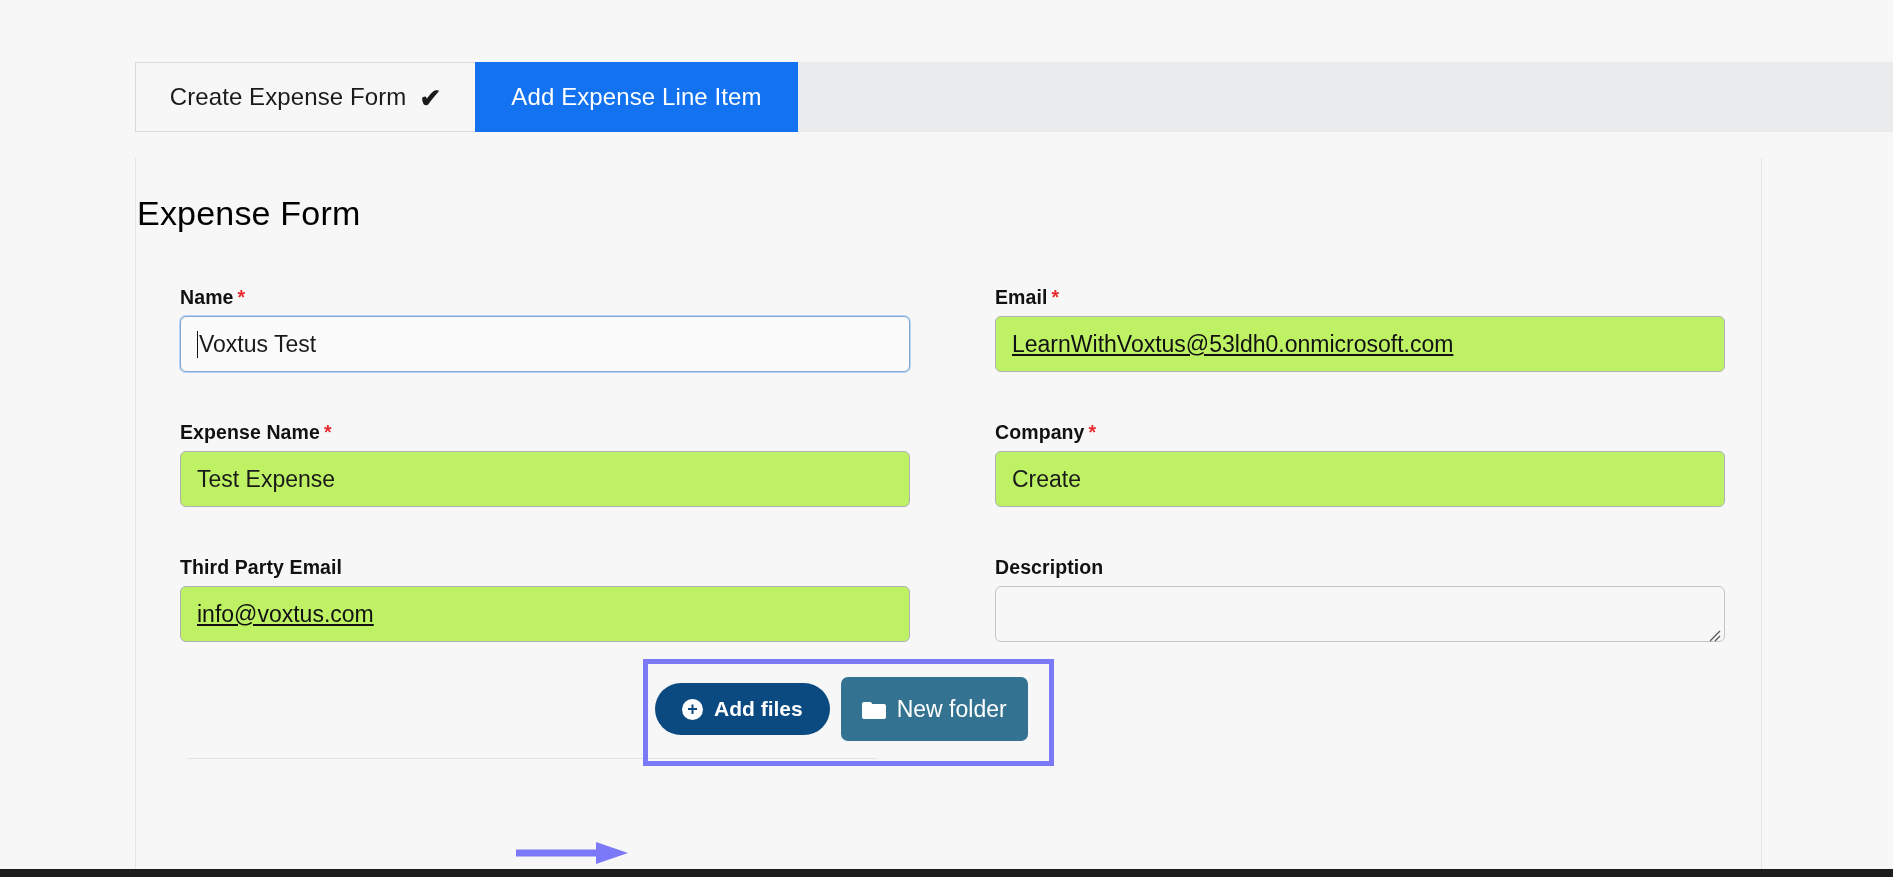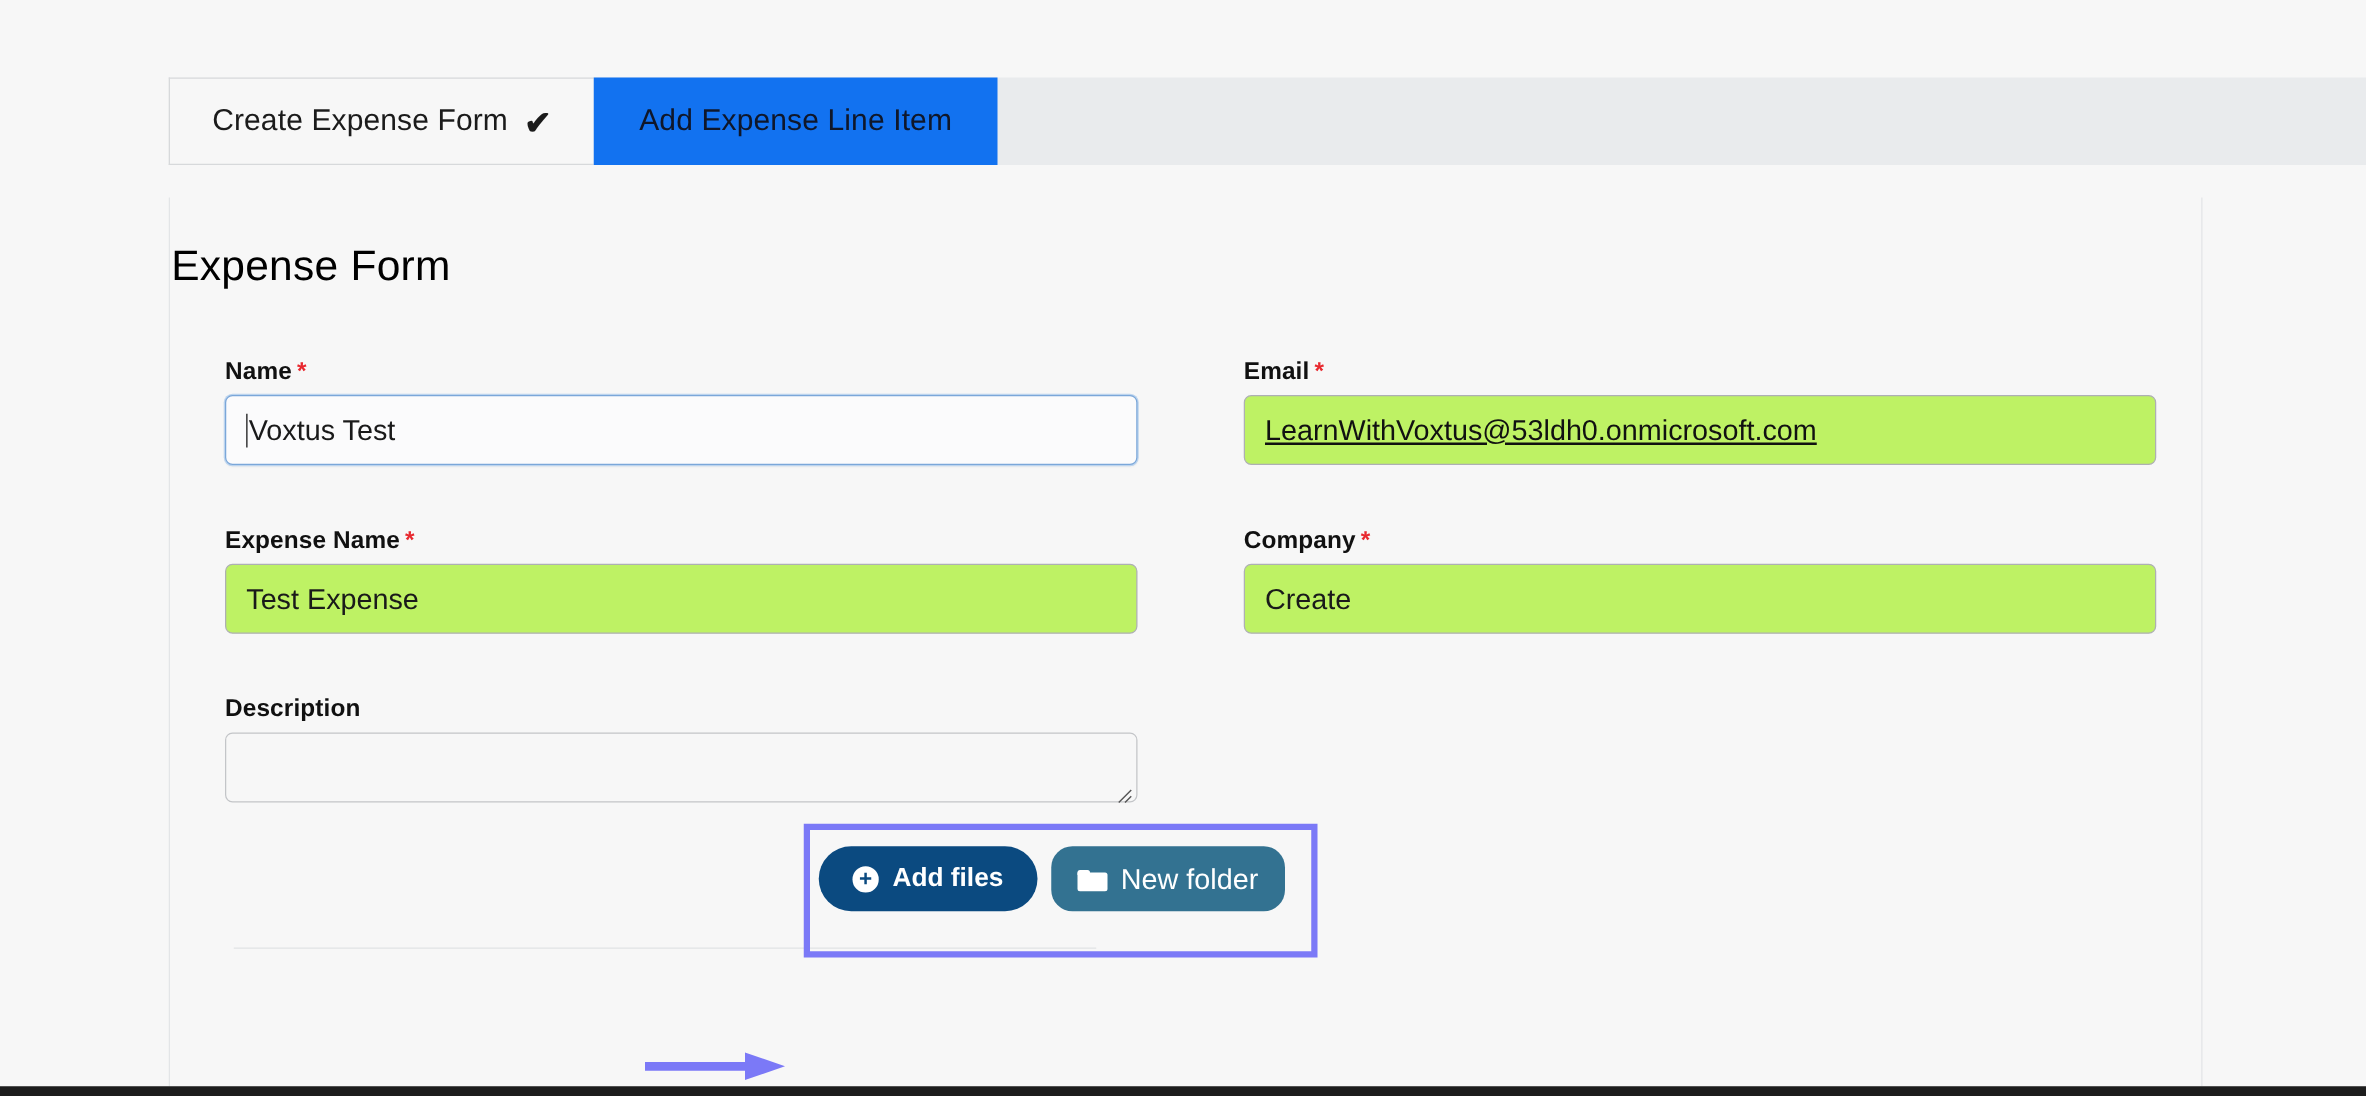--- a/index.html
+++ b/index.html
@@ -61,21 +61,21 @@
     width: 340px;
     background: #f7f7f7;
     color: #1b1b1b;
     border: 1px solid #d7d9db;
     border-right: none;
     gap: 13px;
   }
   .tab.active {
     width: 323px;
     background: #1272f0;
-    color: #0f172a;
+    color: #ffffff;
   }
   .tab .check {
     font-size: 26px;
     line-height: 1;
     font-weight: 600;
     position: relative;
     top: 1px;
   }
 
   
@@ -237,22 +237,22 @@
   .btn-add {
     background: #0b4a80;
     border-radius: 26px;
     height: 52px;
     padding: 0 27px;
     font-size: 21px;
     font-weight: 700;
   }
   .btn-new {
     background: #337291;
-    border-radius: 17px;
-    height: 52px;
+    border-radius: 7px;
+    height: 64px;
     padding: 0 21px;
     font-size: 23px;
     font-weight: 400;
     font-family: "Liberation Sans Narrow", "Liberation Sans", sans-serif;
   }
   .plus-icon {
     width: 21px;
     height: 21px;
     border-radius: 50%;
     background: #ffffff;
@@ -350,20 +350,26 @@
             <span>Company</span><span class="req">*</span>
           </label>
           <div class="field-input">
             <span>Create</span>
           </div>
         </div>
       </div>
 
       <div class="form-row">
         <div class="field">
+          <label class="field-label">Third Party Email</label>
+          <div class="field-input">
+            <span class="linkish">info@voxtus.com</span>
+          </div>
+        </div>
+        <div class="field">
           <label class="field-label">Description</label>
           <div class="ta-wrap">
             <textarea class="field-textarea" placeholder="" style=""></textarea>
             <svg class="ta-grip" viewBox="0 0 14 14">
               <line x1="13" y1="3" x2="3" y2="13" stroke="#555" stroke-width="1.2"></line>
               <line x1="13" y1="8" x2="8" y2="13" stroke="#555" stroke-width="1.2"></line>
             </svg>
           </div>
         </div>
       </div>

